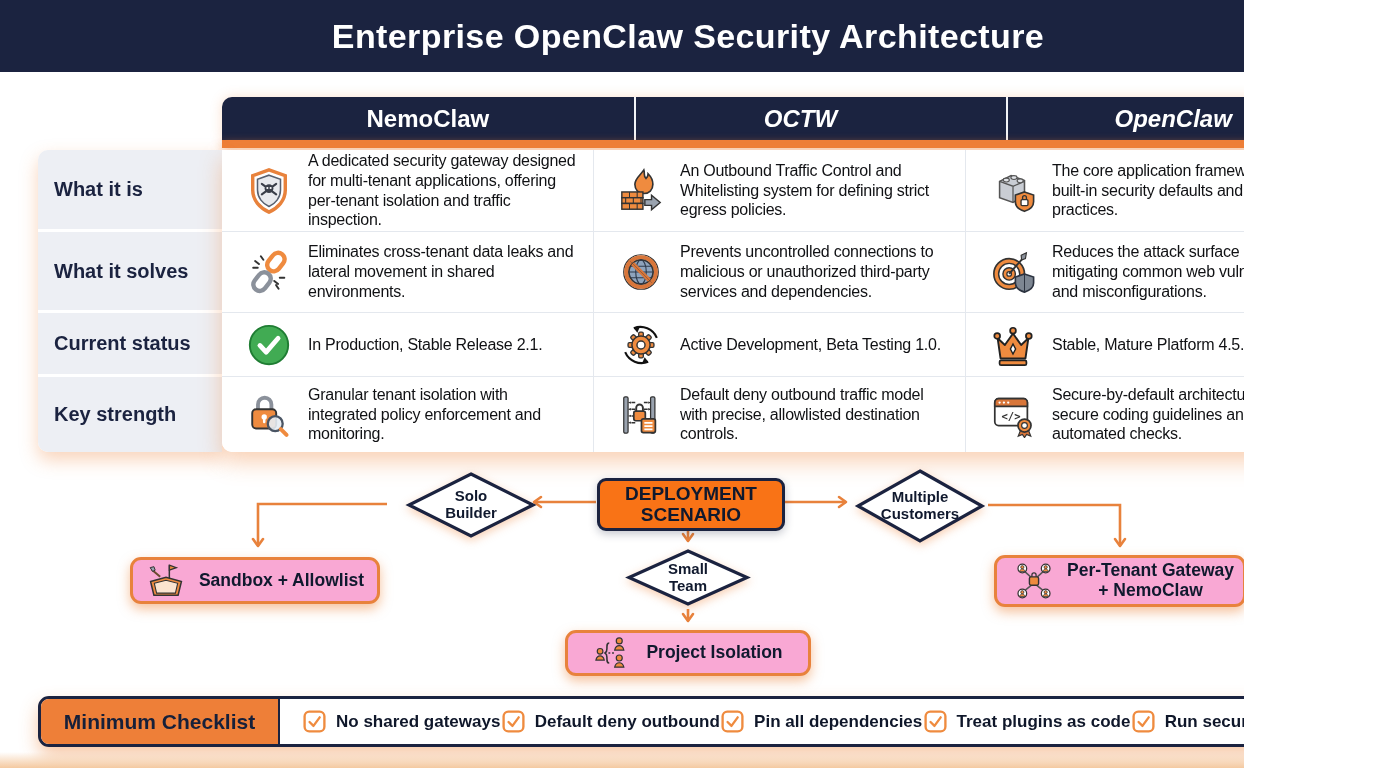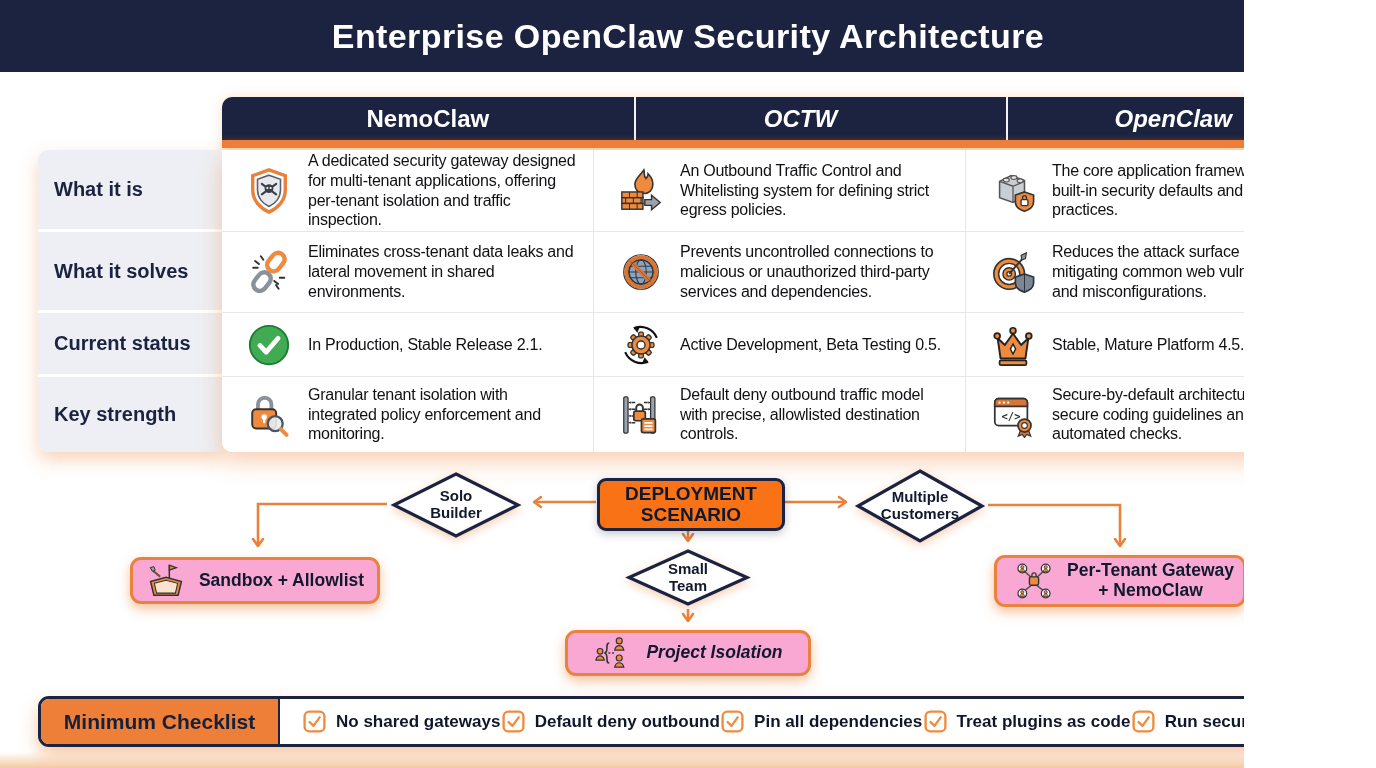--- a/index.html
+++ b/index.html
@@ -44,33 +44,33 @@
   .flow-svg{position:absolute;left:0;top:0;width:1376px;height:768px;pointer-events:none;}
   .dep-box{position:absolute;left:597px;top:478px;width:182px;height:47px;background:#f97316;
            border:3.5px solid #1b2340;border-radius:9px;display:flex;flex-direction:column;
            align-items:center;justify-content:center;font-weight:700;font-size:19px;color:#10192e;
            line-height:1.1;box-shadow:0 3px 8px rgba(27,35,64,.25);}
   .diamond{position:absolute;display:flex;align-items:center;justify-content:center;text-align:center;
            font-weight:700;font-size:15px;color:#10192e;line-height:1.12;}
   .diamond svg{position:absolute;inset:0;width:100%;height:100%;
                filter:drop-shadow(0 3px 5px rgba(238,133,60,.4));}
   .diamond .dtext{position:relative;z-index:1;}
-  .d-solo{left:390px;top:471px;width:132px;height:68px;}
+  .d-solo{left:405px;top:471px;width:132px;height:68px;}
   .d-multi{left:854px;top:468px;width:132px;height:76px;}
   .d-small{left:625px;top:548px;width:126px;height:59px;}
 
   .out-box{position:absolute;background:#f9a8d4;border:3px solid #e8823c;border-radius:11px;
            display:flex;align-items:center;justify-content:center;gap:13px;font-weight:700;
            font-size:17.5px;color:#10192e;box-shadow:0 5px 12px rgba(238,133,60,.5);
            box-sizing:border-box;line-height:1.12;}
   .out-box .icon{width:40px;height:40px;flex:0 0 40px;}
   .out-box .icon svg{width:100%;height:100%;display:block;}
   .o-sandbox{left:130px;top:557px;width:250px;height:47px;}
   .o-tenant{left:994px;top:555px;width:252px;height:52px;padding-left:8px;}
-  .o-project{left:565px;top:630px;width:246px;height:46px;font-style:italic;}
+  .o-project{left:565px;top:630px;width:246px;height:46px;}
   .two-line{display:flex;flex-direction:column;align-items:center;}
 
   
   .checklist{position:absolute;left:38px;top:696px;width:1300px;height:51px;background:#fff;
              border:3.5px solid #1b2340;border-radius:11px;display:flex;align-items:stretch;
              box-sizing:border-box;overflow:hidden;box-shadow:0 9px 18px rgba(238,133,60,.45);}
   .cl-title{width:237px;flex:0 0 237px;background:#ee7f38;display:flex;align-items:center;
             justify-content:center;color:#16203a;font-weight:700;font-size:21px;
             border-right:2.5px solid #1b2340;}
   .cl-items{flex:1;display:flex;align-items:center;justify-content:space-between;padding:0 22px;}
@@ -222,21 +222,21 @@
             <use href="#gt" transform="rotate(270 24 24)"></use>
             <use href="#gt" transform="rotate(315 24 24)"></use>
             <circle cx="24" cy="24" r="9.5" fill="#ef8b3f" stroke="#333" stroke-width="1.6"></circle>
             <circle cx="24" cy="24" r="4.2" fill="#fff" stroke="#333" stroke-width="1.5"></circle>
             <path d="M40.5 16.5A18.5 18.5 0 0016.5 6.5" fill="none" stroke="#111" stroke-width="2.2"></path>
             <path d="M16.5 6.5l6-.8-2.3 5.4z" fill="#111"></path>
             <path d="M7.5 31.5a18.5 18.5 0 0024 10" fill="none" stroke="#111" stroke-width="2.2"></path>
             <path d="M31.5 41.5l-6 .8 2.3-5.4z" fill="#111"></path>
           </svg>
         </span>
-      <span class="desc">Active Development, Beta Testing 0.5.</span>
+      <span class="desc">Active Development, Beta Testing 1.0.</span>
     </div>
     <div class="cell last-col">
       <span class="icon">
           <svg viewBox="0 0 48 48">
             <path d="M8 17l7.5 7L24 12l8.5 12L40 17l-3 21H11z" fill="#ef8b3f" stroke="#222" stroke-width="2" stroke-linejoin="round"></path>
             <circle cx="7.5" cy="14.5" r="3" fill="#ef8b3f" stroke="#222" stroke-width="1.8"></circle>
             <circle cx="40.5" cy="14.5" r="3" fill="#ef8b3f" stroke="#222" stroke-width="1.8"></circle>
             <circle cx="24" cy="9" r="3" fill="#ef8b3f" stroke="#222" stroke-width="1.8"></circle>
             <path d="M24 23l2.7 5.2L24 33.4l-2.7-5.2z" fill="#fff" stroke="#222" stroke-width="1.5"></path>
             <rect x="10" y="40" width="28" height="5" rx="1.5" fill="#ef8b3f" stroke="#222" stroke-width="1.8"></rect>

